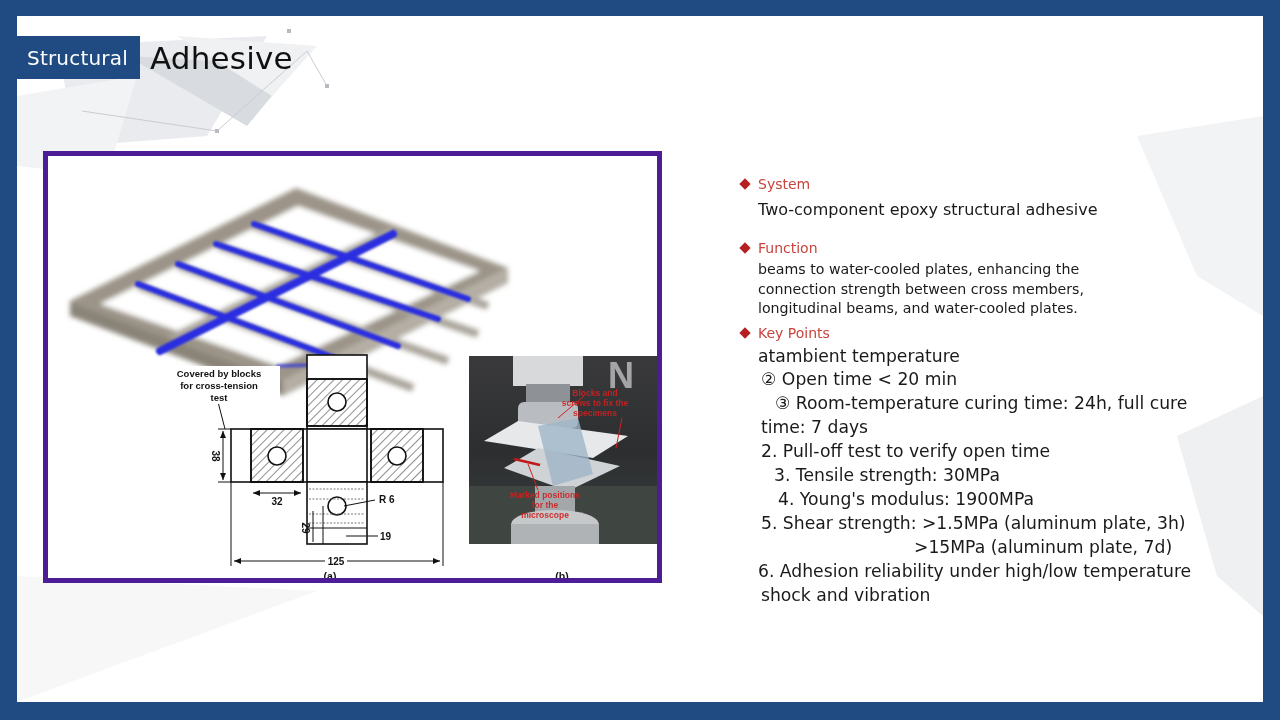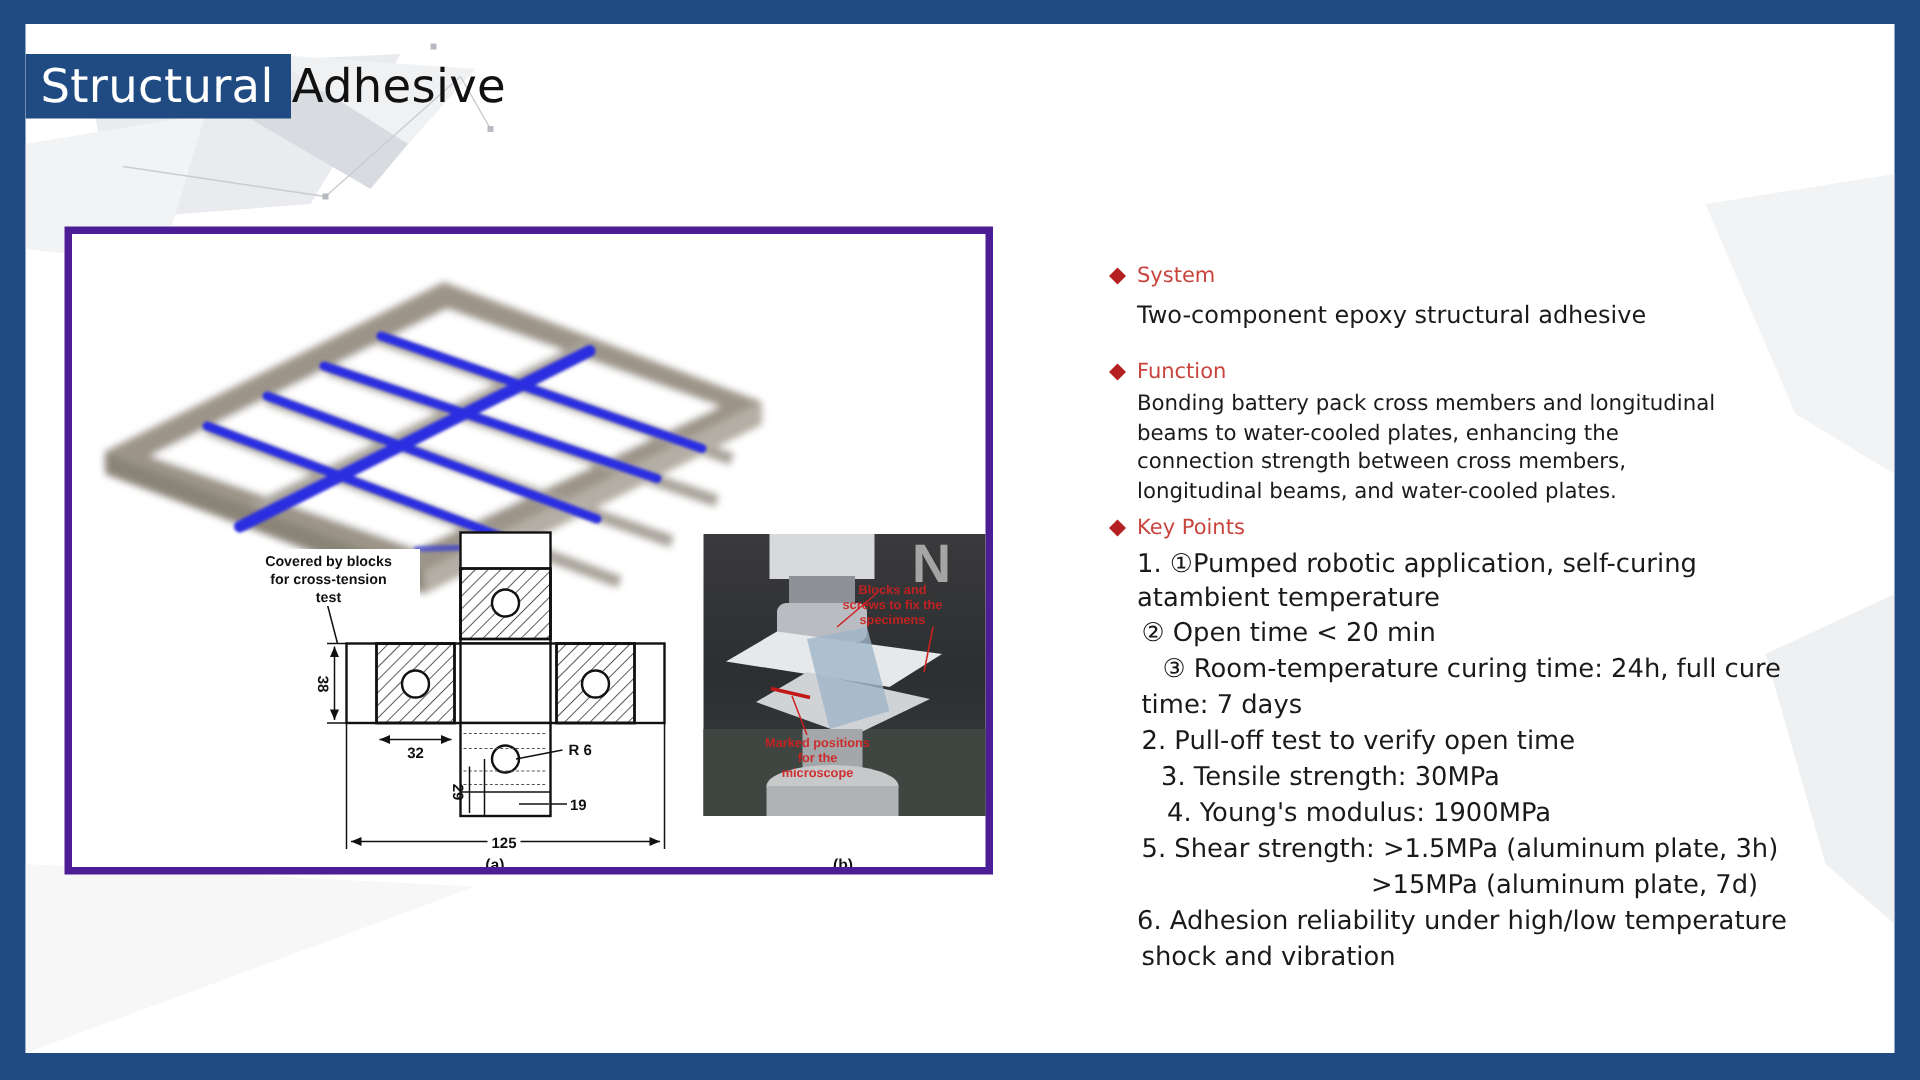--- a/index.html
+++ b/index.html
@@ -15,24 +15,24 @@
     background: #ffffff; overflow: hidden;
   }
   
   .deco { position: absolute; inset: 0; pointer-events: none; }
 
   .title-wrap {
     position: absolute; left: 0; top: 20px; height: 43px; display: flex; align-items: center;
   }
   .title-box {
     background: #1f4a82; color: #ffffff; height: 43px; padding: 0 12px 0 10px;
-    display: flex; align-items: center; font-size: 31px; letter-spacing: 0.2px;
+    display: flex; align-items: center; font-size: 20px; letter-spacing: 0.2px;
   }
   .title-rest {
-    color: #111; font-size: 31px; margin-left: 0; letter-spacing: 0.2px;
+    color: #111; font-size: 31px; margin-left: 10px; letter-spacing: 0.2px;
   }
 
   
   .figure {
     position: absolute; left: 26px; top: 135px; width: 619px; height: 432px;
     border: 5px solid #4c1d95; background: #ffffff; overflow: hidden;
   }
   .figure svg { position: absolute; left: 0; top: 0; }
 
   
@@ -229,34 +229,32 @@
       </div>
       <div class="sec-body-lg">Two-component epoxy structural adhesive</div>
 
       <div class="gap-14"></div>
 
       <div class="sec-head">
         <span class="diamond"></span>
         <span>Function</span>
       </div>
       <div class="sec-body-sm">
-        <div>Bonding battery pack cross members and longitudinal</div>
         <div>beams to water-cooled plates, enhancing the</div>
         <div>connection strength between cross members,</div>
         <div>longitudinal beams, and water-cooled plates.</div>
       </div>
 
       <div class="gap-4"></div>
 
       <div class="sec-head">
         <span class="diamond"></span>
         <span>Key Points</span>
       </div>
       <div class="kp">
-        <div class="item">1. ①Pumped robotic application, self-curing</div>
         <div class="item" style="line-height:22px;">atambient temperature</div>
         <div class="item" style="margin-left:3px;">② Open time &lt; 20 min</div>
         <div class="item" style="margin-left:17px;">③ Room-temperature curing time: 24h, full cure</div>
         <div class="item" style="margin-left:3px;">time: 7 days</div>
         <div class="item" style="margin-left:3px;">2. Pull-off test to verify open time</div>
         <div class="item" style="margin-left:16px;">3. Tensile strength: 30MPa</div>
         <div class="item" style="margin-left:20px;">4. Young's modulus: 1900MPa</div>
         <div class="item" style="margin-left:3px;">5. Shear strength: &gt;1.5MPa (aluminum plate, 3h)</div>
         <div class="item" style="margin-left:3px;">                            &gt;15MPa (aluminum plate, 7d)</div>
         <div class="item" style="margin-left:0;">6. Adhesion reliability under high/low temperature</div>

